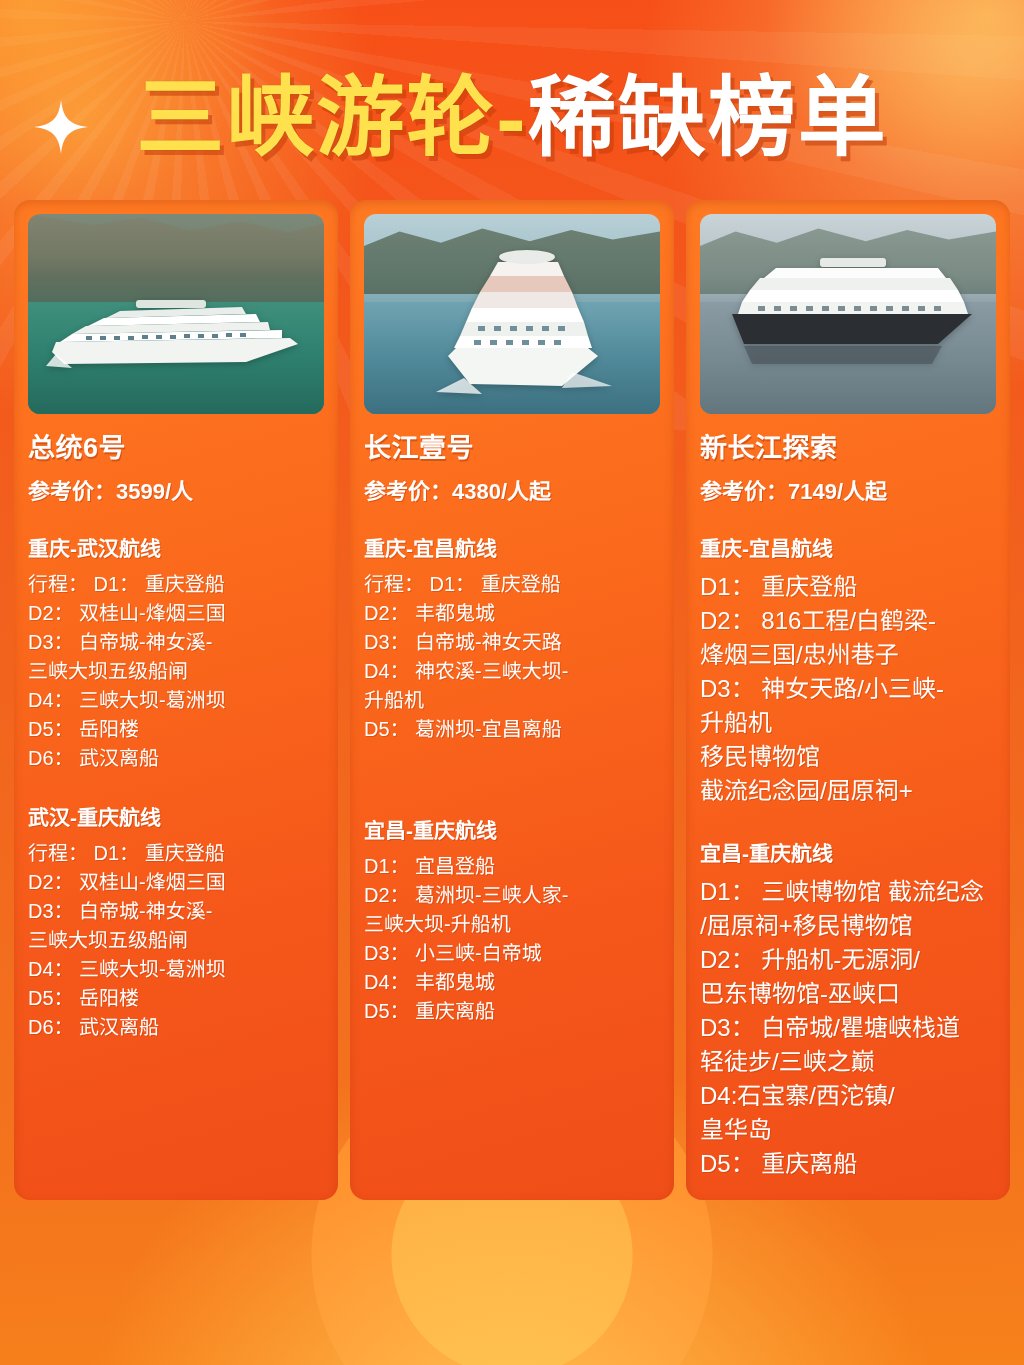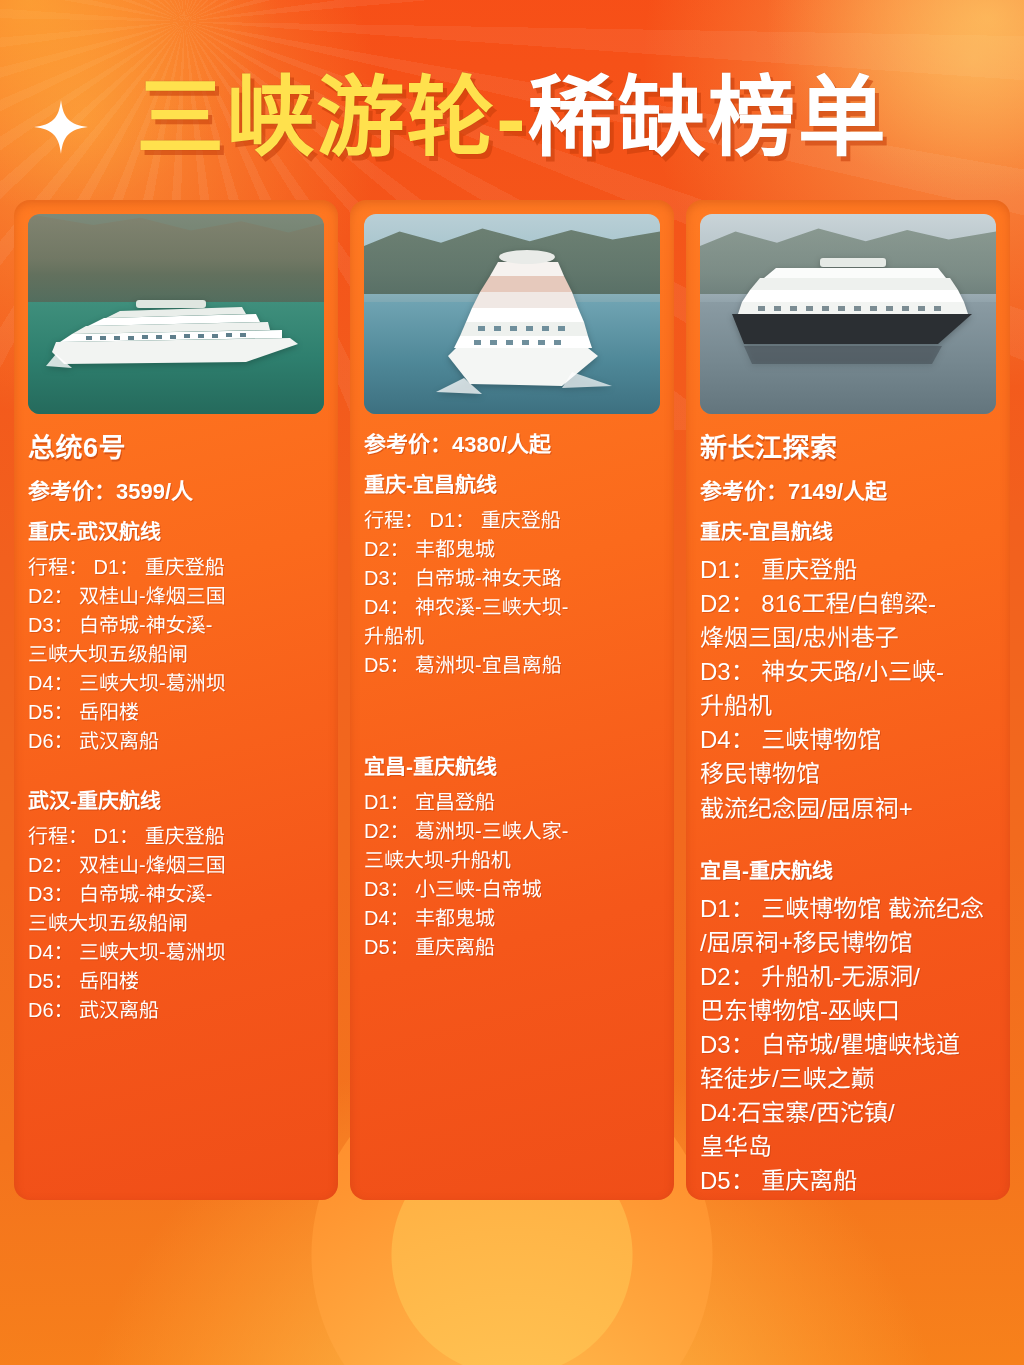--- a/index.html
+++ b/index.html
@@ -148,21 +148,21 @@
     font-weight: 800;
     color: #ffffff;
     margin-bottom: 8px;
     letter-spacing: .5px;
     text-shadow: 1px 2px 0 rgba(180,55,10,.5);
   }
   .price {
     font-size: 22px;
     font-weight: 800;
     color: #ffffff;
-    margin-bottom: 10px;
+    margin-bottom: 27px;
     text-shadow: 1px 1px 0 rgba(180,55,10,.45);
   }
   .route-head {
     font-size: 21px;
     font-weight: 700;
     color: #ffffff;
     margin: 10px 0 8px 0;
     text-shadow: 1px 1px 0 rgba(180,55,10,.45);
   }
   .itinerary {
@@ -278,20 +278,21 @@
             <rect x="82" y="90" width="7" height="5"></rect>
           <rect x="98" y="90" width="7" height="5"></rect>
             <rect x="114" y="90" width="7" height="5"></rect>
           <rect x="130" y="90" width="7" height="5"></rect>
             <rect x="146" y="90" width="7" height="5"></rect>
         </g>
         <path d="M52 142 L24 156 L70 158 Z" fill="#ffffff" opacity=".75"></path>
         <path d="M160 136 L200 150 L150 152 Z" fill="#ffffff" opacity=".7"></path>
       </svg>
     </div>
+    <div class="card-title">长江壹号</div>
     <div class="price">参考价：4380/人起</div>
 
     <div class="route-head">重庆-宜昌航线</div>
     <div class="itinerary">
       <span class="line">行程： D1： 重庆登船</span>
       <span class="line"> D2： 丰都鬼城</span>
       <span class="line"> D3： 白帝城-神女天路</span>
       <span class="line"> D4： 神农溪-三峡大坝-</span>
       <span class="line"> 升船机</span>
       <span class="line"> D5： 葛洲坝-宜昌离船</span>
@@ -340,21 +341,20 @@
     <div class="card-title">新长江探索</div>
     <div class="price">参考价：7149/人起</div>
 
     <div class="route-head">重庆-宜昌航线</div>
     <div class="itinerary">
       <span class="line">D1： 重庆登船</span>
       <span class="line">D2： 816工程/白鹤梁-</span>
       <span class="line">烽烟三国/忠州巷子</span>
       <span class="line">D3： 神女天路/小三峡-</span>
       <span class="line">升船机</span>
-      <span class="line">D4： 三峡博物馆</span>
       <span class="line">移民博物馆</span>
       <span class="line"> 截流纪念园/屈原祠+</span>
     </div>
 
     <div class="gap"></div>
     <div class="route-head">宜昌-重庆航线</div>
     <div class="itinerary">
       <span class="line"> D1： 三峡博物馆 截流纪念</span>
       <span class="line">/屈原祠+移民博物馆</span>
       <span class="line"> D2： 升船机-无源洞/</span>

